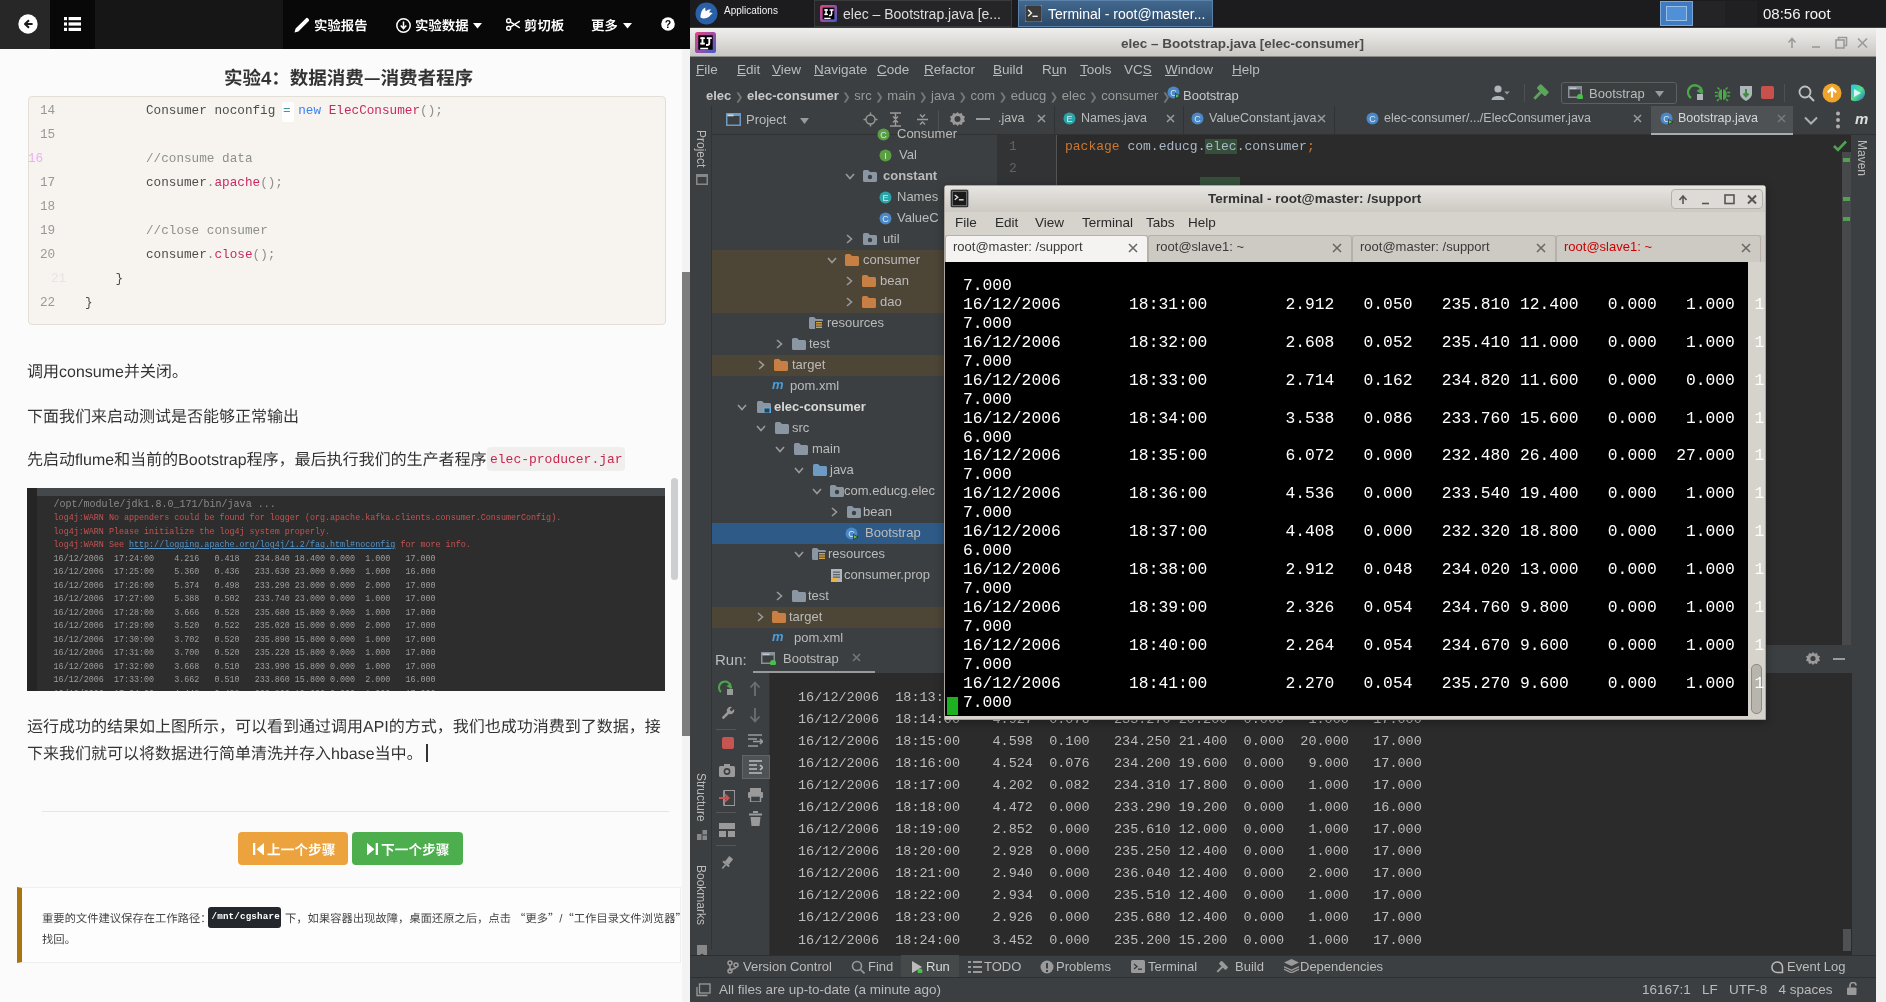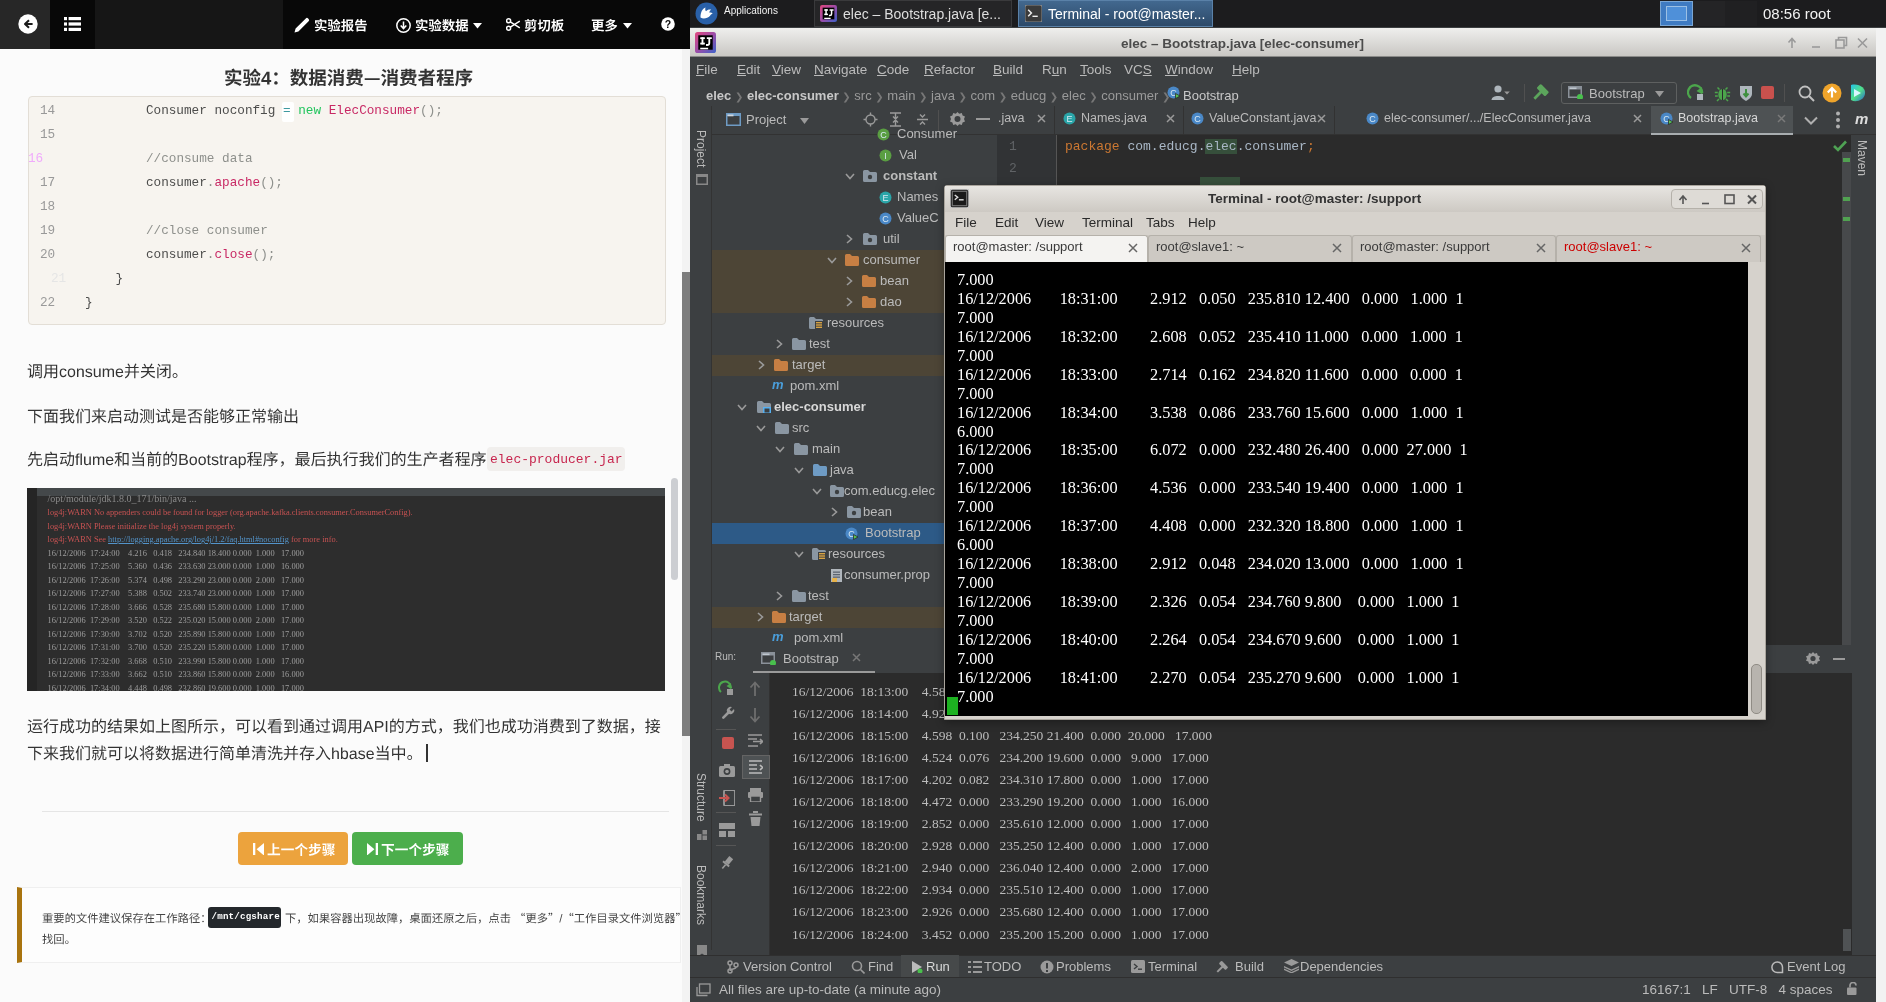--- a/index.html
+++ b/index.html
@@ -1,18 +1,18 @@
 <!DOCTYPE html>
 <html><head><meta charset="utf-8"><style>
 *{margin:0;padding:0;box-sizing:border-box}
 html,body{width:1886px;height:1002px;overflow:hidden;background:#3c3f41}
 body{font-family:"Liberation Sans",sans-serif;position:relative}
 .abs{position:absolute}
 .absr{position:absolute}
-pre{margin:10px;font-family:Liberation Serif, serif;white-space:pre}
+pre{margin:16px;font-family:Liberation Mono, monospace;white-space:pre}
 .sep{color:#777;font-size:10px}
 b{font-weight:bold}
 </style></head><body>
 <div class="abs" style="left:690px;top:0px;width:1196px;height:27px;background:#1c1c1e"></div>
 <svg class="abs" style="left:695px;top:2px" width="23" height="23">
     <circle cx="11.5" cy="11.5" r="11" fill="#2960a8"></circle>
     <path d="M5.5 15.5 C5.5 10 7.5 6.5 10.5 5.5 C10 7.2 10.2 8.2 11 9.2 C12.5 7.6 14.4 7.2 16.3 7.8 C14.9 8.6 14.4 9.4 14.4 10.7 C15.7 10.3 16.9 10.7 17.7 11.8 C16.3 12 15.5 12.6 15.1 13.8 C12.4 16.6 8 17.2 5.5 15.5 Z" fill="#fff"></path>
   </svg>
 <div class="abs" style="left:724px;top:5px;font-size:10px;color:#f2f2f2">Applications</div>
 <div class="abs" style="left:814px;top:0px;width:198px;height:27px;background:#252527;border:1px solid #3a3a3c"></div>
@@ -416,21 +416,21 @@
 <div class="abs" style="left:1843px;top:197px;width:7px;height:4px;background:#51a151"></div>
 <div class="abs" style="left:1843px;top:217px;width:7px;height:4px;background:#51a151"></div>
 <svg class="abs" style="left:1833px;top:140px" width="14" height="12">
     <path d="M1 6 L5 10 L13 1.5" stroke="#4fa254" stroke-width="2.6" fill="none"></path>
   </svg>
 <div class="abs" style="left:1855px;top:110px;font-size:15px;font-weight:bold;font-style:italic;color:#ddd"></div>
 <div class="abs" style="left:1855px;top:140px;width:14px;height:42px">
     <div style="transform:rotate(90deg);transform-origin:0 0;position:absolute;left:14px;top:0;font-size:12px;color:#bbb;white-space:nowrap">Maven</div>
   </div>
 <div class="abs" style="left:712px;top:645px;width:1164px;height:305px;background:#3c3f41"></div>
-<div class="abs" style="left:715px;top:651px;font-size:10px;color:#bbb">Run:</div>
+<div class="abs" style="left:715px;top:651px;font-size:15px;color:#bbb">Run:</div>
 <svg class="abs" style="left:761px;top:652px" width="15" height="13">
     <rect x="0" y="0" width="14" height="12" fill="#8a9199"></rect>
     <rect x="1.5" y="3.5" width="11" height="7" fill="#3c3f41"></rect>
     <rect x="1.5" y="1.5" width="7" height="1.6" fill="#c0c8d0"></rect>
     <circle cx="12" cy="11" r="3" fill="#49c04d"></circle>
   </svg>
 <div class="abs" style="left:783px;top:651px;font-size:13px;color:#bbb">Bootstrap</div>
 <svg class="abs" style="left:852px;top:653px" width="9" height="9" stroke="#777" stroke-width="1.5">
     <path d="M1 1 L8 8 M8 1 L1 8"></path>
   </svg>
@@ -734,21 +734,21 @@
         <text x="7" y="11" font-family="Liberation Sans" font-size="10.5" font-weight="bold" fill="#0a0a0a" text-anchor="middle">?</text>
       </svg>
       <svg style="position:absolute;left:224.4565908203125px;top:65.5px;overflow:visible" width="252" height="25" viewBox="0 -18.5 252 25">
         <path d="M9.8 -1.2C12.2 -0.5 14.6 0.6 16 1.6L17.4 -0.2C15.9 -1.1 13.2 -2.2 10.8 -2.9ZM4.3 -10.1C5.3 -9.5 6.4 -8.6 7 -8L8.3 -9.6C7.8 -10.2 6.5 -11 5.6 -11.5ZM2.4 -7.3C3.4 -6.8 4.6 -5.9 5.2 -5.3L6.5 -7C5.9 -7.6 4.6 -8.3 3.7 -8.8ZM1.4 -14V-9.7H3.6V-11.9H14.8V-9.7H17.1V-14H10.9C10.6 -14.6 10.2 -15.4 9.8 -15.9L7.6 -15.3C7.8 -14.9 8 -14.4 8.2 -14ZM1.3 -5.1V-3.2H7.3C6.2 -1.9 4.4 -0.9 1.4 -0.3C1.9 0.2 2.4 1.1 2.6 1.6C6.7 0.6 8.8 -1 10 -3.2H17.4V-5.1H10.6C11.1 -6.8 11.2 -8.8 11.3 -11.1H8.9C8.9 -8.7 8.8 -6.7 8.3 -5.1Z M18.9 -3.1 19.2 -1.4C20.6 -1.7 22.2 -2.1 23.8 -2.5L23.7 -4.1C21.9 -3.7 20.1 -3.3 18.9 -3.1ZM27 -6.5C27.4 -5.1 27.9 -3.3 28 -2.1L29.8 -2.6C29.6 -3.7 29.2 -5.5 28.7 -6.9ZM30.2 -7C30.5 -5.6 30.9 -3.8 30.9 -2.6L32.7 -2.9C32.6 -4.1 32.3 -5.8 31.9 -7.2ZM20.1 -12C20 -9.9 19.8 -7.1 19.6 -5.4H24.4C24.2 -2.1 24 -0.8 23.7 -0.4C23.5 -0.3 23.3 -0.2 23 -0.2C22.7 -0.2 21.9 -0.2 21.1 -0.3C21.4 0.2 21.6 0.9 21.6 1.5C22.5 1.5 23.4 1.5 23.9 1.4C24.5 1.4 24.9 1.2 25.3 0.7C25.8 0.1 26.1 -1.7 26.3 -6.3C26.3 -6.6 26.3 -7.1 26.3 -7.1H24.9C25.1 -9.2 25.4 -12.5 25.5 -15H19.4V-13.2H23.6C23.4 -11.1 23.3 -8.8 23.1 -7.1H21.6C21.8 -8.6 21.9 -10.4 22 -11.8ZM30.9 -12.7C31.7 -11.8 32.6 -10.9 33.5 -10.1H28.6C29.4 -10.9 30.2 -11.7 30.9 -12.7ZM30.6 -15.9C29.4 -13.6 27.3 -11.4 25.2 -10.1C25.5 -9.7 26.2 -8.8 26.4 -8.3C27.1 -8.7 27.7 -9.2 28.3 -9.8V-8.2H34V-9.6C34.6 -9.2 35.1 -8.7 35.7 -8.4C35.9 -9 36.3 -10 36.7 -10.6C35.1 -11.4 33.2 -13 32 -14.4L32.5 -15.3ZM26.6 -1V0.9H36.2V-1H34C34.7 -2.6 35.6 -4.8 36.2 -6.7L34.2 -7.1C33.8 -5.3 32.9 -2.7 32.2 -1Z M45.5 -2.6V0H43.1V-2.6H37.3V-4.5L42.7 -12.7H45.5V-4.5H47.2V-2.6ZM43.1 -8.6Q43.1 -9.1 43.1 -9.7Q43.1 -10.3 43.2 -10.4Q42.9 -9.9 42.3 -9L39.3 -4.5H43.1Z M51.9 -8.7C52.9 -8.7 53.7 -9.4 53.7 -10.4C53.7 -11.4 52.9 -12.2 51.9 -12.2C50.9 -12.2 50.2 -11.4 50.2 -10.4C50.2 -9.4 50.9 -8.7 51.9 -8.7ZM51.9 0.1C52.9 0.1 53.7 -0.6 53.7 -1.6C53.7 -2.6 52.9 -3.3 51.9 -3.3C50.9 -3.3 50.2 -2.6 50.2 -1.6C50.2 -0.6 50.9 0.1 51.9 0.1Z M73.6 -15.5C73.3 -14.8 72.8 -13.8 72.4 -13.1L73.8 -12.5C74.3 -13.1 74.9 -13.9 75.5 -14.8ZM72.7 -4.4C72.4 -3.8 71.9 -3.2 71.4 -2.7L69.9 -3.4L70.5 -4.4ZM67.3 -2.7C68.1 -2.4 69 -1.9 69.9 -1.5C68.9 -0.8 67.6 -0.4 66.3 -0.1C66.6 0.3 67.1 1.1 67.3 1.6C68.9 1.1 70.4 0.5 71.7 -0.5C72.2 -0.1 72.7 0.2 73.1 0.5L74.4 -0.9C74 -1.2 73.6 -1.5 73.1 -1.8C74 -2.8 74.8 -4.2 75.2 -5.8L74 -6.3L73.7 -6.2H71.4L71.7 -6.9L69.7 -7.3C69.6 -6.9 69.4 -6.6 69.2 -6.2H66.9V-4.4H68.3C68 -3.8 67.6 -3.2 67.3 -2.7ZM67 -14.7C67.5 -14 67.9 -13.1 68 -12.4H66.6V-10.7H69.3C68.5 -9.8 67.3 -9 66.2 -8.5C66.6 -8.1 67.1 -7.4 67.3 -6.9C68.3 -7.4 69.2 -8.2 70.1 -9V-7.4H72.2V-9.4C72.9 -8.8 73.6 -8.2 74 -7.8L75.1 -9.4C74.8 -9.6 73.8 -10.2 72.9 -10.7H75.7V-12.4H72.2V-15.7H70.1V-12.4H68.2L69.7 -13.1C69.6 -13.8 69.1 -14.7 68.6 -15.4ZM77.1 -15.7C76.7 -12.3 75.9 -9.2 74.4 -7.3C74.8 -6.9 75.7 -6.2 76 -5.8C76.3 -6.3 76.7 -6.9 77 -7.5C77.3 -6.1 77.7 -4.8 78.3 -3.6C77.3 -2.1 76 -0.9 74.1 -0.1C74.5 0.4 75.1 1.3 75.2 1.7C77 0.9 78.3 -0.3 79.4 -1.6C80.2 -0.4 81.2 0.7 82.5 1.5C82.8 0.9 83.5 0.1 84 -0.2C82.5 -1 81.4 -2.2 80.6 -3.6C81.5 -5.5 82 -7.6 82.4 -10.2H83.5V-12.3H78.6C78.8 -13.3 79 -14.3 79.1 -15.4ZM80.3 -10.2C80.1 -8.7 79.8 -7.3 79.4 -6C78.9 -7.3 78.5 -8.8 78.3 -10.2Z M93.3 -4.3V1.6H95.2V1.1H99.6V1.6H101.6V-4.3H98.3V-6.1H102.1V-8H98.3V-9.6H101.5V-15H91.4V-9.3C91.4 -6.4 91.2 -2.3 89.4 0.4C89.8 0.6 90.8 1.3 91.2 1.7C92.6 -0.4 93.2 -3.4 93.4 -6.1H96.2V-4.3ZM93.5 -13.1H99.5V-11.5H93.5ZM93.5 -9.6H96.2V-8H93.5L93.5 -9.3ZM95.2 -0.6V-2.5H99.6V-0.6ZM86.9 -15.7V-12.2H85V-10.2H86.9V-6.9L84.7 -6.3L85.2 -4.2L86.9 -4.7V-0.9C86.9 -0.7 86.8 -0.6 86.6 -0.6C86.4 -0.6 85.8 -0.6 85.1 -0.6C85.3 -0.1 85.6 0.9 85.6 1.4C86.8 1.4 87.7 1.3 88.2 1C88.8 0.6 89 0.1 89 -0.9V-5.3L90.9 -5.8L90.6 -7.8L89 -7.4V-10.2H90.8V-12.2H89V-15.7Z M118.3 -15.3C118 -14.2 117.3 -12.7 116.7 -11.7L118.6 -11C119.2 -11.9 119.9 -13.2 120.5 -14.5ZM109.1 -14.3C109.9 -13.3 110.6 -11.8 110.8 -10.9L112.8 -11.8C112.5 -12.8 111.8 -14.2 111 -15.2ZM104.2 -14C105.3 -13.4 106.7 -12.4 107.4 -11.7L108.8 -13.4C108.1 -14.1 106.6 -15 105.5 -15.6ZM103.3 -9.1C104.5 -8.5 106 -7.5 106.6 -6.8L108 -8.5C107.2 -9.2 105.7 -10.1 104.6 -10.7ZM103.8 0.1 105.8 1.6C106.8 -0.3 107.8 -2.5 108.7 -4.4L107 -5.8C106 -3.6 104.7 -1.3 103.8 0.1ZM111.9 -5.3H117.5V-3.9H111.9ZM111.9 -7.1V-8.5H117.5V-7.1ZM113.6 -15.7V-10.5H109.7V1.6H111.9V-2H117.5V-0.8C117.5 -0.5 117.4 -0.4 117.1 -0.4C116.9 -0.4 115.9 -0.4 115 -0.5C115.3 0.1 115.6 1 115.7 1.6C117.1 1.6 118.1 1.6 118.8 1.2C119.5 0.9 119.7 0.3 119.7 -0.7V-10.5H115.9V-15.7Z M129.7 -4C129.1 -1.9 127.7 -0.8 121.8 -0.3C122.2 0.2 122.6 1.1 122.8 1.6C129.3 0.8 131.1 -1 131.9 -4ZM130.9 -0.7C133.2 -0.1 136.4 1 137.9 1.7L139.2 0C137.5 -0.7 134.2 -1.6 132 -2.1ZM127.5 -11C127.5 -10.7 127.4 -10.4 127.4 -10.2H125.4L125.5 -11ZM129.5 -11H131.6V-10.2H129.4C129.5 -10.4 129.5 -10.7 129.5 -11ZM123.7 -12.4C123.6 -11.2 123.3 -9.7 123.1 -8.7H126.4C125.6 -8.1 124.2 -7.6 122.1 -7.2C122.5 -6.8 123 -6 123.2 -5.5C123.7 -5.6 124.1 -5.7 124.5 -5.8V-1.3H126.6V-4.6H134.4V-1.5H136.7V-6.4H126.3C127.7 -7 128.5 -7.8 129 -8.7H131.6V-6.8H133.7V-8.7H136.6C136.5 -8.5 136.5 -8.3 136.4 -8.2C136.3 -8.1 136.2 -8.1 136 -8.1C135.8 -8.1 135.5 -8.1 135 -8.2C135.2 -7.8 135.4 -7.2 135.4 -6.8C136.1 -6.7 136.8 -6.7 137.1 -6.8C137.5 -6.8 137.9 -6.9 138.2 -7.2C138.5 -7.6 138.6 -8.3 138.7 -9.6C138.7 -9.8 138.8 -10.2 138.8 -10.2H133.7V-11H137.6V-14.8H133.7V-15.7H131.6V-14.8H129.5V-15.7H127.6V-14.8H123.2V-13.3H127.6V-12.4L124.6 -12.4ZM129.5 -13.3H131.6V-12.4H129.5ZM133.7 -13.3H135.6V-12.4H133.7Z M140.7 -4.4H155.7V-6.2H140.7Z M172.1 -15.3C171.8 -14.2 171.1 -12.7 170.5 -11.7L172.4 -11C173 -11.9 173.7 -13.2 174.3 -14.5ZM162.9 -14.3C163.7 -13.3 164.4 -11.8 164.6 -10.9L166.6 -11.8C166.3 -12.8 165.6 -14.2 164.8 -15.2ZM158 -14C159.1 -13.4 160.5 -12.4 161.2 -11.7L162.6 -13.4C161.9 -14.1 160.4 -15 159.3 -15.6ZM157.1 -9.1C158.3 -8.5 159.8 -7.5 160.4 -6.8L161.8 -8.5C161 -9.2 159.5 -10.1 158.4 -10.7ZM157.6 0.1 159.6 1.6C160.6 -0.3 161.6 -2.5 162.5 -4.4L160.8 -5.8C159.8 -3.6 158.5 -1.3 157.6 0.1ZM165.7 -5.3H171.3V-3.9H165.7ZM165.7 -7.1V-8.5H171.3V-7.1ZM167.4 -15.7V-10.5H163.5V1.6H165.7V-2H171.3V-0.8C171.3 -0.5 171.2 -0.4 170.9 -0.4C170.7 -0.4 169.7 -0.4 168.8 -0.5C169.1 0.1 169.4 1 169.5 1.6C170.9 1.6 171.9 1.6 172.6 1.2C173.3 0.9 173.5 0.3 173.5 -0.7V-10.5H169.7V-15.7Z M183.5 -4C182.9 -1.9 181.5 -0.8 175.6 -0.3C176 0.2 176.4 1.1 176.6 1.6C183.1 0.8 184.9 -1 185.7 -4ZM184.7 -0.7C187 -0.1 190.2 1 191.7 1.7L193 0C191.3 -0.7 188 -1.6 185.8 -2.1ZM181.3 -11C181.3 -10.7 181.2 -10.4 181.2 -10.2H179.2L179.3 -11ZM183.3 -11H185.4V-10.2H183.2C183.3 -10.4 183.3 -10.7 183.3 -11ZM177.5 -12.4C177.4 -11.2 177.1 -9.7 176.9 -8.7H180.2C179.4 -8.1 178 -7.6 175.9 -7.2C176.3 -6.8 176.8 -6 177 -5.5C177.5 -5.6 177.9 -5.7 178.3 -5.8V-1.3H180.4V-4.6H188.2V-1.5H190.5V-6.4H180.1C181.5 -7 182.3 -7.8 182.8 -8.7H185.4V-6.8H187.5V-8.7H190.4C190.3 -8.5 190.3 -8.3 190.2 -8.2C190.1 -8.1 190 -8.1 189.8 -8.1C189.6 -8.1 189.3 -8.1 188.8 -8.2C189 -7.8 189.2 -7.2 189.2 -6.8C189.9 -6.7 190.6 -6.7 190.9 -6.8C191.3 -6.8 191.7 -6.9 192 -7.2C192.3 -7.6 192.4 -8.3 192.5 -9.6C192.5 -9.8 192.6 -10.2 192.6 -10.2H187.5V-11H191.4V-14.8H187.5V-15.7H185.4V-14.8H183.3V-15.7H181.4V-14.8H177V-13.3H181.4V-12.4L178.4 -12.4ZM183.3 -13.3H185.4V-12.4H183.3ZM187.5 -13.3H189.4V-12.4H187.5Z M208.6 -15.2C208 -14.4 207.4 -13.6 206.7 -12.8V-13.7H202.7V-15.7H200.5V-13.7H196.1V-11.8H200.5V-10.1H194.5V-8.2H200.8C198.7 -6.9 196.3 -5.8 193.9 -5.1C194.3 -4.6 195 -3.7 195.3 -3.2C196.2 -3.6 197.2 -4 198.1 -4.4V1.7H200.3V1.1H206.7V1.6H209V-6.7H202.3C203.1 -7.1 203.8 -7.6 204.5 -8.2H211.2V-10.1H206.8C208.2 -11.3 209.4 -12.7 210.5 -14.2ZM202.7 -10.1V-11.8H205.7C205.1 -11.2 204.4 -10.6 203.7 -10.1ZM200.3 -2H206.7V-0.7H200.3ZM200.3 -3.7V-4.8H206.7V-3.7Z M222.6 -13.2H227V-10.6H222.6ZM220.6 -15V-8.7H229.1V-15ZM220.4 -4.2V-2.3H223.7V-0.7H219.3V1.3H230V-0.7H225.9V-2.3H229.2V-4.2H225.9V-5.7H229.6V-7.6H220V-5.7H223.7V-4.2ZM218.4 -15.5C217 -14.9 214.7 -14.3 212.6 -14C212.9 -13.5 213.1 -12.8 213.3 -12.3C214 -12.4 214.7 -12.5 215.5 -12.7V-10.5H212.8V-8.5H215.2C214.5 -6.7 213.5 -4.7 212.5 -3.5C212.8 -2.9 213.3 -2 213.5 -1.4C214.2 -2.3 214.9 -3.6 215.5 -5V1.6H217.7V-5.6C218.1 -4.9 218.5 -4.2 218.8 -3.7L220 -5.5C219.7 -5.9 218.2 -7.5 217.7 -7.9V-8.5H219.6V-10.5H217.7V-13.1C218.5 -13.3 219.2 -13.6 219.9 -13.8Z M237.4 -7.5C238.3 -7.1 239.3 -6.6 240.3 -6.1H235.2V-4.3H240.3V-0.6C240.3 -0.4 240.2 -0.3 239.8 -0.3C239.5 -0.3 238.2 -0.3 237.1 -0.4C237.4 0.2 237.7 1.1 237.8 1.7C239.4 1.7 240.6 1.7 241.4 1.4C242.3 1.1 242.5 0.5 242.5 -0.6V-4.3H245.2C244.8 -3.6 244.4 -3 244.1 -2.5L245.8 -1.7C246.6 -2.7 247.6 -4.3 248.3 -5.6L246.7 -6.3L246.3 -6.1H243.8L243.9 -6.3L243 -6.8C244.5 -7.7 245.8 -8.8 246.9 -9.9L245.5 -11L245 -10.9H236.1V-9.1H243.1C242.5 -8.6 241.9 -8.1 241.2 -7.7C240.4 -8.1 239.5 -8.5 238.8 -8.8ZM239.1 -15.3 239.7 -13.8H232.6V-8.8C232.6 -6 232.5 -2.1 230.9 0.5C231.5 0.7 232.4 1.4 232.8 1.7C234.5 -1.2 234.8 -5.7 234.8 -8.8V-11.8H248.3V-13.8H242.2C242 -14.4 241.6 -15.2 241.3 -15.9Z" fill="#333"></path>
       </svg>
       <div class="abs" style="left:28px;top:96px;width:638px;height:229px;background:#f7f4ef;border:1px solid #e3ded6;border-radius:4px"></div>
       <div class="abs" style="left:281.5px;top:102px;width:12px;height:20px;background:#fff;border-radius:2px"></div>
       <div class="abs" style="left:0;top:99px;font-family:'Liberation Mono',monospace;font-size:12.7px;line-height:24px">
         <div style="height:24px">
           <span style="position:absolute;left:40px;color:#999">14</span>
-          <span style="position:absolute;left:85px;white-space:pre"><span style="color:#4d4d4c">        Consumer noconfig </span><span style="color:#3e999f">= </span><span style="color:#22c55e">new </span><span style="color:#c82864">ElecConsumer</span><span style="color:#8e908c">();</span></span>
+          <span style="position:absolute;left:85px;white-space:pre"><span style="color:#4d4d4c">        Consumer noconfig </span><span style="color:#3e999f">= </span><span style="color:#3b82f6">new </span><span style="color:#c82864">ElecConsumer</span><span style="color:#8e908c">();</span></span>
         </div>
         <div style="height:24px">
           <span style="position:absolute;left:40px;color:#999">15</span>
           <span style="position:absolute;left:85px;white-space:pre"></span>
         </div>
         <div style="height:24px">
           <span style="position:absolute;left:28px;color:#f0abfc">16</span>
           <span style="position:absolute;left:85px;white-space:pre"><span style="color:#4d4d4c">        </span><span style="color:#8e908c">//consume data</span></span>
         </div>
         <div style="height:24px">

